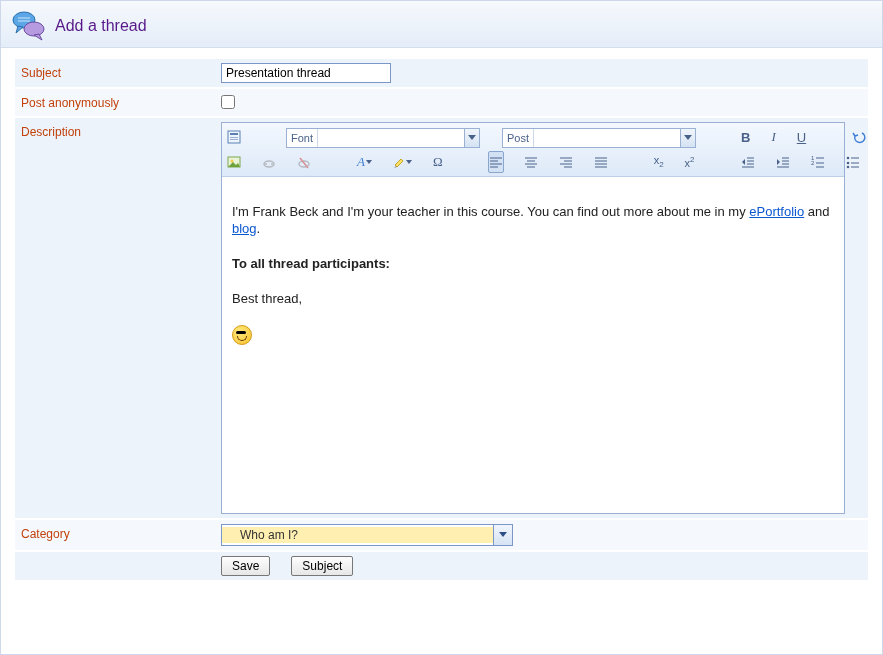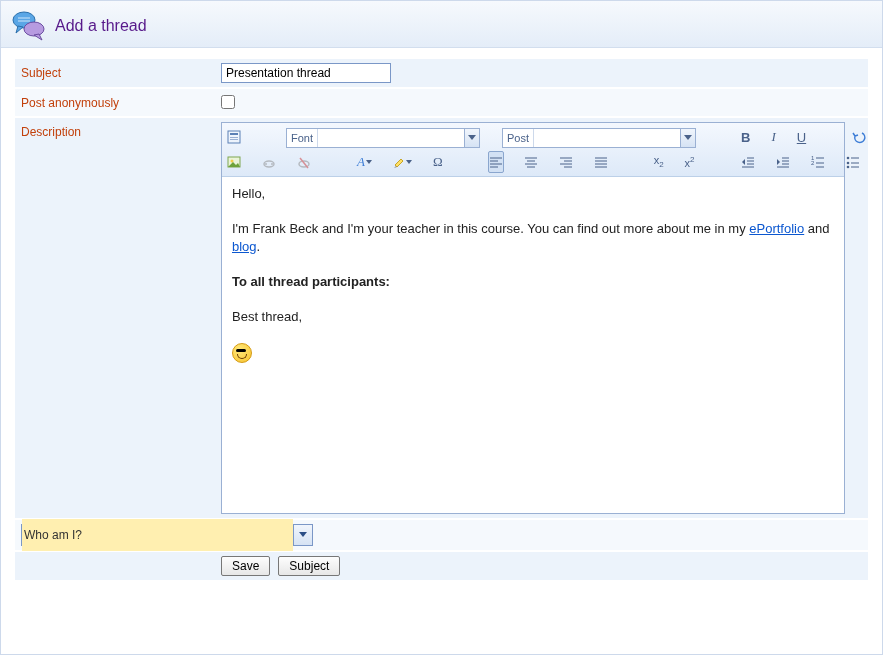--- a/index.html
+++ b/index.html
@@ -26,23 +26,23 @@
 .combo .cval{min-width:62px;height:18px;border:none;border-left:1px solid #cdd9eb;font:11px Arial;padding:0 2px}
 .combo .carrow{width:14px;height:18px;display:flex;align-items:center;justify-content:center;background:linear-gradient(#f0f5fc,#d6e3f4);border-left:1px solid #9ab0d3;cursor:pointer}
 .carrow svg,.sel-caret svg{display:block}
 .editor-body{padding:8px 10px;height:320px;overflow:auto;font:13px Arial;color:#222;line-height:1.35}
 .editor-body a{color:#0b57d0;}
 .smile{display:inline-flex;align-items:center;justify-content:center;width:18px;height:18px;border-radius:50%;background:radial-gradient(circle at 35% 30%,#ffe87a,#f7c22e);border:1px solid #d49a13;position:relative}
 .smile::before{content:"";position:absolute;width:10px;height:3px;background:#000;top:5px;left:3px;border-radius:2px}
 .smile::after{content:"";position:absolute;width:8px;height:4px;border:1.5px solid #6a3b00;border-top:none;border-radius:0 0 8px 8px;top:10px;left:4px}
 .smile.toolbar-smile{width:18px;height:18px}
 .sel{display:inline-flex;align-items:center;width:290px;height:20px;border:1px solid #7a97c7;background:#fff}
-.sel .sel-val{flex:1;padding:0 2px;background:#ffefb0;height:32px;display:flex;align-items:center}
+.sel .sel-val{flex:1;padding:0 18px;background:#ffefb0;height:16px;display:flex;align-items:center}
 .sel .sel-caret{width:18px;height:20px;display:flex;align-items:center;justify-content:center;background:linear-gradient(#f0f5fc,#d6e3f4);border-left:1px solid #7a97c7;cursor:pointer}
-.btns{display:flex;gap:8px}
+.btns{display:flex;gap:21px}
 .btn{border:1px solid #777;background:linear-gradient(#fdfdfd,#e7e7e7);padding:2px 10px;font:12px Arial;cursor:pointer;border-radius:2px}
 .src-lbl{font-size:16px;color:#4a628a;margin-left:2px}
 .math-icon{font-family:Georgia,serif;font-style:italic;font-size:12px}
 </style>
 </head>
 <body>
 
 <div class="page">
 
   <div class="header">
@@ -307,40 +307,40 @@
               <span class="sep"></span>
               <div class="tbtn">
                   <span class="smile toolbar-smile" style="transform:scale(.85)">
                     <span></span>
                   </span>
                 </div>
             </div>
           </div>
 
           <div class="editor-body" contenteditable="true" style="">
-            <div>Hello,</div>
             <br>
             <div>
               <span>I'm Frank Beck and I'm your teacher in this course. You can find out more about me in my </span><a href="#">ePortfolio</a><span> and </span><a href="#">blog</a><span>.</span>
             </div>
             <br>
             <div>
               <b>To all thread participants:</b><br>
             </div>
             <br>
             <div>Best thread,</div>
             <br>
             <span class="smile"></span>
           </div>
 
         </div>
       </div>
     </div>
 
     <div class="row alt">
+      <div class="lab">Category</div>
       <div class="ctl">
         <div class="sel">
           <div class="sel-val">Who am I?</div>
           <div class="sel-caret">
               <svg width="8" height="6">
                 <path d="M0 0 L8 0 L4 5 Z" fill="#2b4e86"></path>
               </svg>
             </div>
         </div>
       </div>

